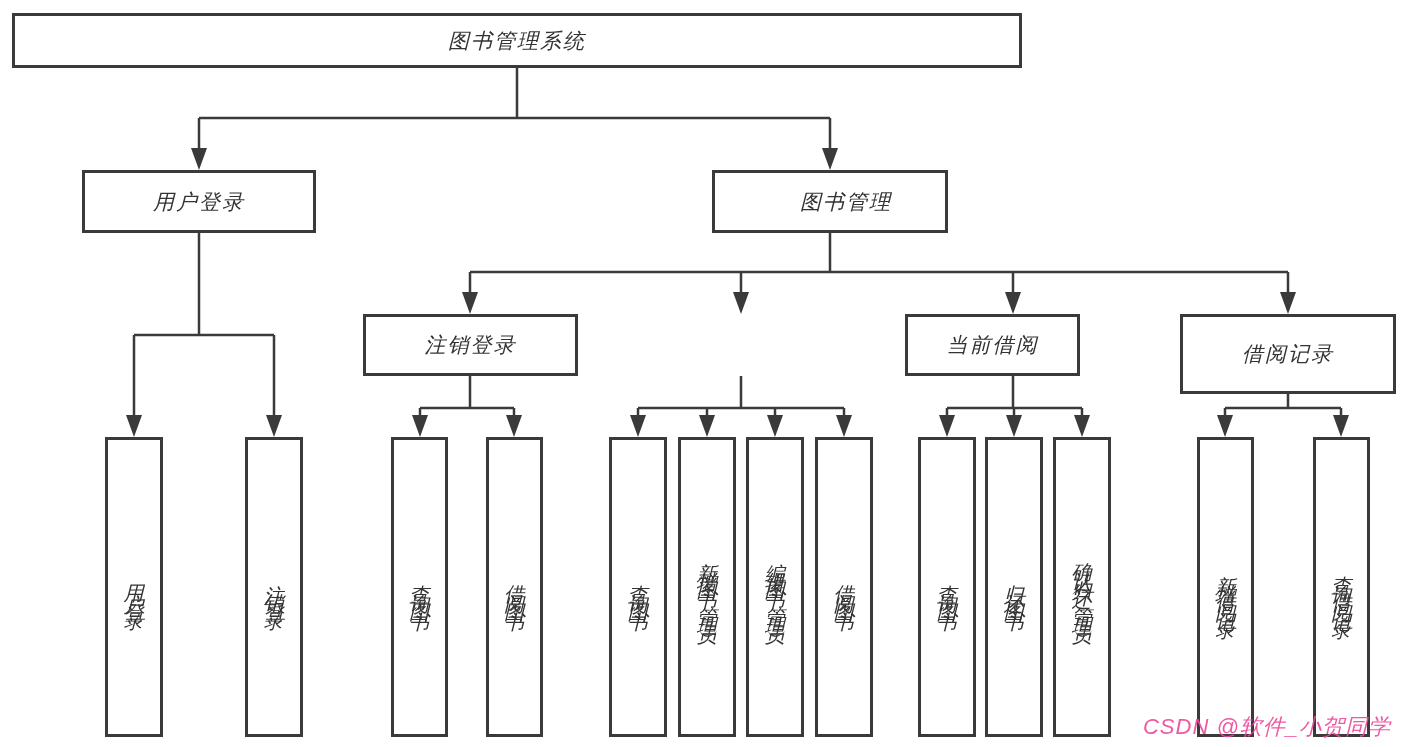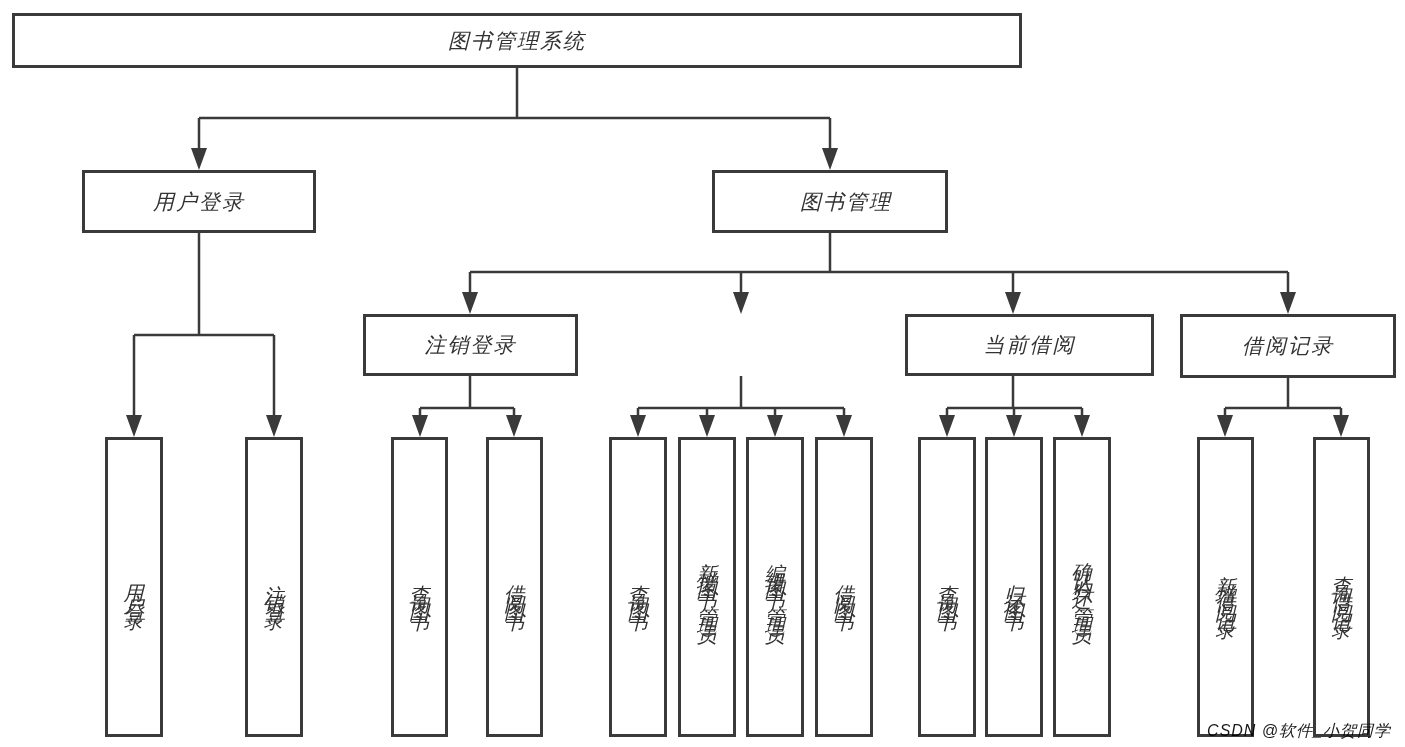--- a/index.html
+++ b/index.html
@@ -50,22 +50,22 @@
     font-size: 20px;
     color: #333333;
     letter-spacing: 9px;
     line-height: 1;
     white-space: nowrap;
   }
   .watermark {
     position: absolute;
     right: 14px;
     bottom: 5px;
-    font-size: 16px;
-    color: #000000;
+    font-size: 22px;
+    color: #ec4899;
     opacity: 0.9;
     z-index: 3;
     letter-spacing: 1px;
     white-space: nowrap;
   }
 </style>
 </head>
 <body>
 
 <div class="canvas">
@@ -98,24 +98,24 @@
   <div class="hbox" style="left:82px; top:170px; width:234px; height:63px;">
     <span>用户登录</span>
   </div>
   <div class="hbox" style="left:712px; top:170px; width:236px; height:63px;padding-left:32px;">
     <span>图书管理</span>
   </div>
 
   <div class="hbox" style="left:363px; top:314px; width:215px; height:62px;">
     <span>注销登录</span>
   </div>
-  <div class="hbox" style="left:905px; top:314px; width:249px; height:62px;">
+  <div class="hbox" style="left:905px; top:314px; width:175px; height:62px;">
     <span>当前借阅</span>
   </div>
-  <div class="hbox" style="left:1180px; top:314px; width:216px; height:64px;">
+  <div class="hbox" style="left:1180px; top:314px; width:216px; height:80px;">
     <span>借阅记录</span>
   </div>
 
   <div class="vbox" style="left:105px; top:437px; width:58px; height:300px;">
     <span>用户登录</span>
   </div>
   <div class="vbox" style="left:245px; top:437px; width:58px; height:300px;">
     <span>注销登录</span>
   </div>
 

